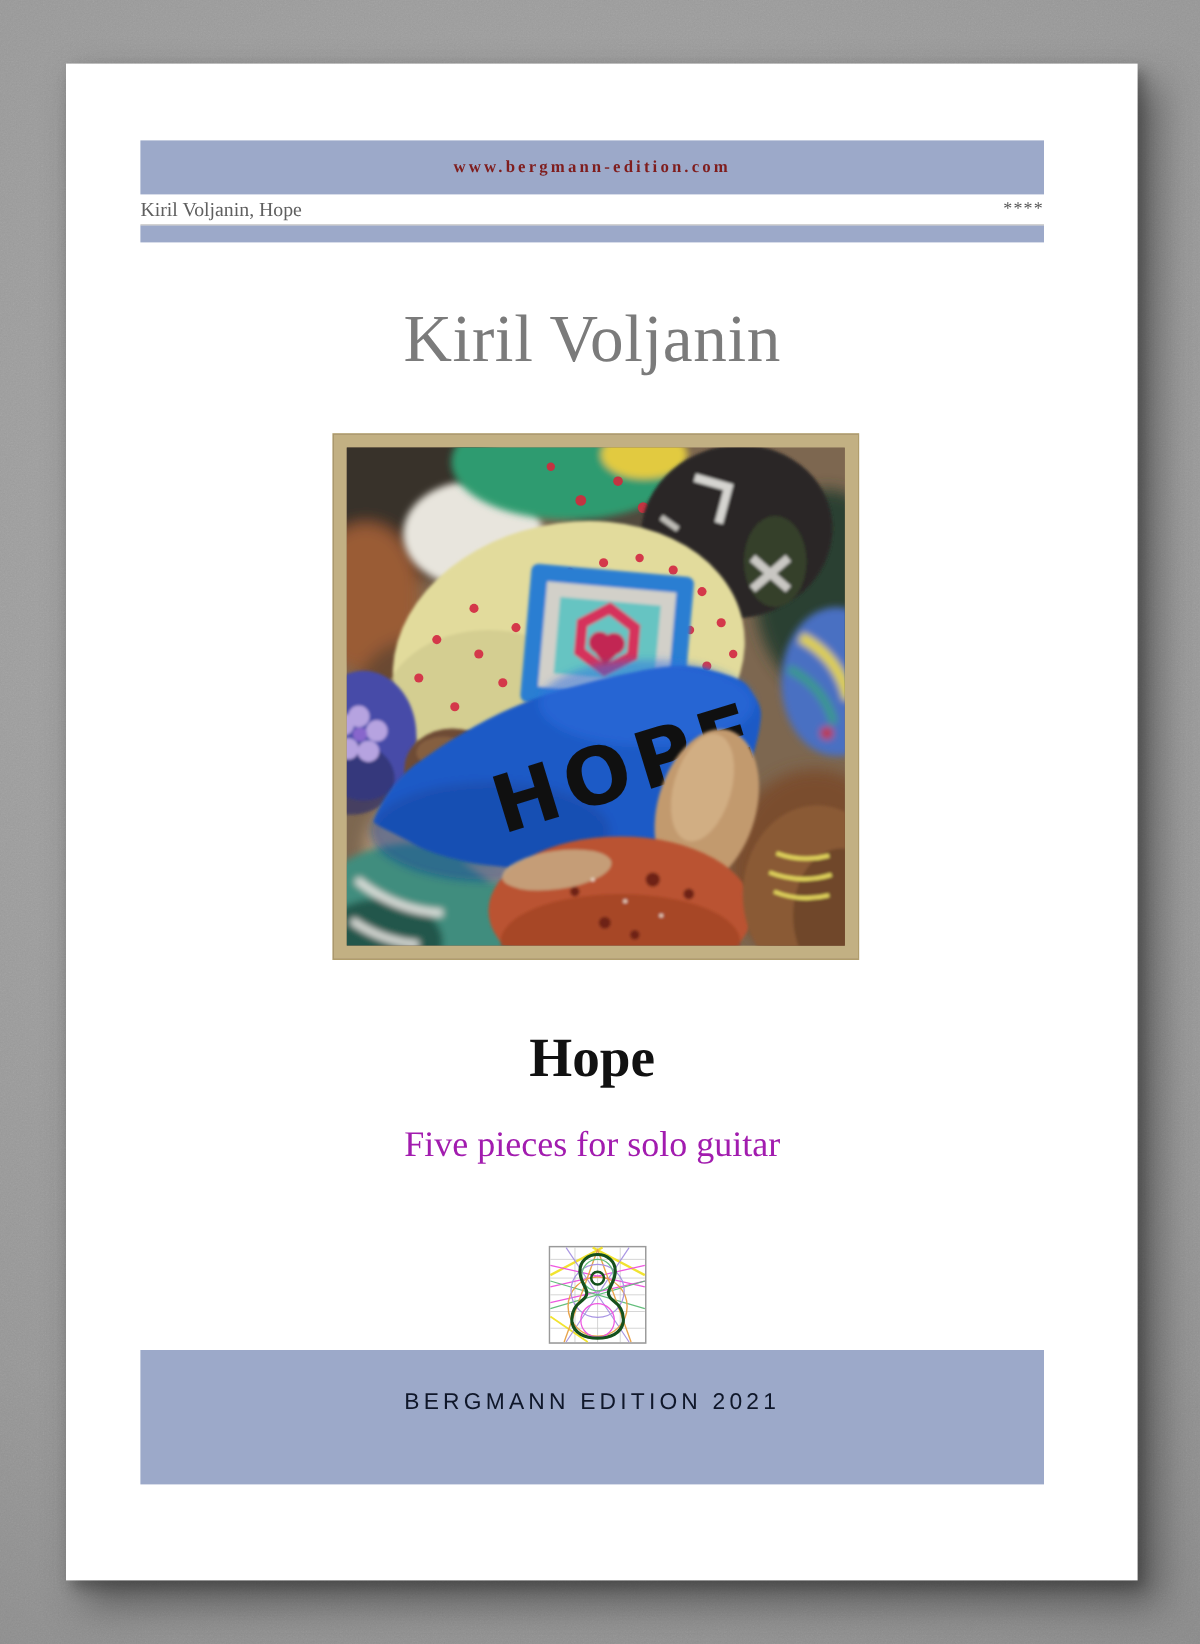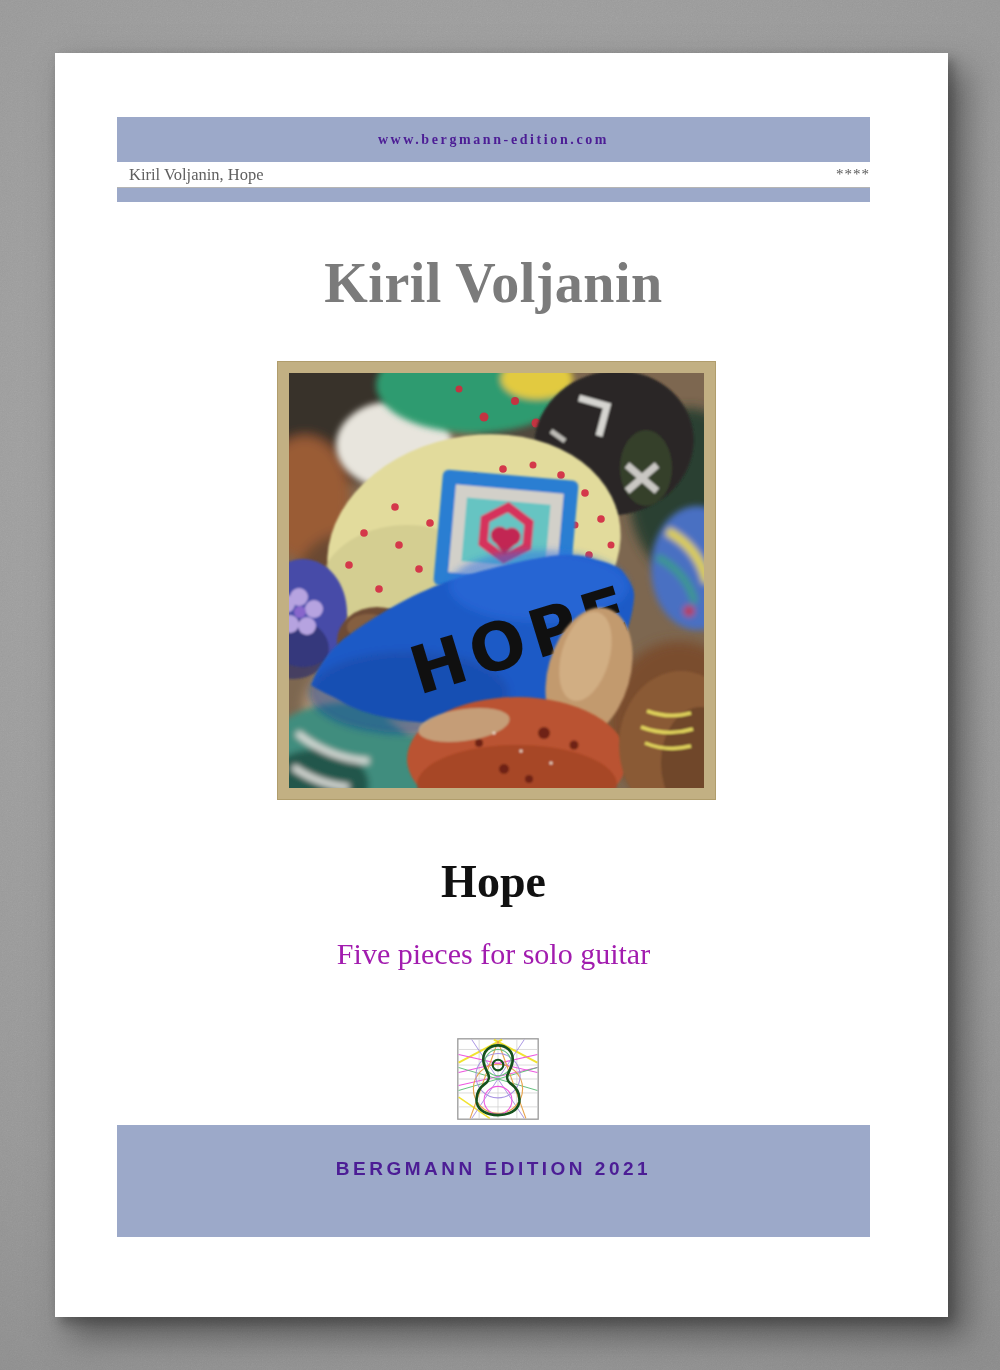--- a/index.html
+++ b/index.html
@@ -17,34 +17,34 @@
     position:absolute;left:55px;top:53px;width:893px;height:1264px;
     background:var(--paper_white,#fff);
     box-shadow:5px 6px 10px rgba(35,35,35,.35), 16px 18px 30px 2px rgba(35,35,35,.5);
   }
   .band{
     position:absolute;left:62px;width:753px;
     background:var(--band_blue,#9ca9c9);
   }
   .band-top{top:64px;height:45px;display:flex;align-items:center;justify-content:center;}
   .web-url{
-    color:#4c1d95;font-weight:bold;font-size:14px;letter-spacing:2.6px;
+    color:#7f1d1d;font-weight:bold;font-size:14px;letter-spacing:2.6px;
   }
   .running-row{
     position:absolute;left:62px;top:109px;width:753px;height:26px;
     display:flex;align-items:center;justify-content:space-between;
     border-bottom:1px solid #b5b5b5;box-sizing:border-box;
   }
-  .running-title{color:#5f5f5f;font-size:16.5px;margin-left:12px;}
+  .running-title{color:#5f5f5f;font-size:16.5px;}
   .stars{color:#585858;font-size:15px;letter-spacing:1px;}
   .band-thin{top:135px;height:14px;}
   .composer{
     position:absolute;left:62px;top:194px;width:753px;height:72px;
     display:flex;align-items:center;justify-content:center;
-    font-size:56px;font-weight:bold;color:var(--composer_gray,#7b7b7b);
+    font-size:56px;font-weight:normal;color:var(--composer_gray,#7b7b7b);
     letter-spacing:.5px;
   }
   .photo-frame{
     position:absolute;left:223px;top:309px;width:415px;height:415px;
     border:11px solid var(--frame_gold,#c2b083);
     box-shadow:0 0 0 1px #b09d6c;
     background:#7d6750;
   }
   .photo-frame svg{display:block;}
   .work-title{
@@ -56,21 +56,21 @@
     position:absolute;left:62px;top:883px;width:753px;height:36px;
     display:flex;align-items:center;justify-content:center;
     font-size:30px;color:#a21caf;
   }
   .logo{position:absolute;left:402px;top:985px;width:82px;height:82px;}
   .band-footer{
     top:1072px;height:112px;box-sizing:border-box;padding-top:33px;
     text-align:center;
   }
   .imprint{
-    color:#4c1d95;font-family:"Liberation Sans",sans-serif;font-weight:bold;
+    color:#0f172a;font-family:"Liberation Sans",sans-serif;font-weight:normal;
     font-size:19px;letter-spacing:3.5px;
   }
 </style>
 </head>
 <body>
 
 <svg class="backdrop-noise" width="1000" height="1370">
   <filter id="grain">
     <feTurbulence type="fractalNoise" baseFrequency="0.8" numOctaves="3" stitchTiles="stitch"></feTurbulence>
     <feColorMatrix type="saturate" values="0"></feColorMatrix>

